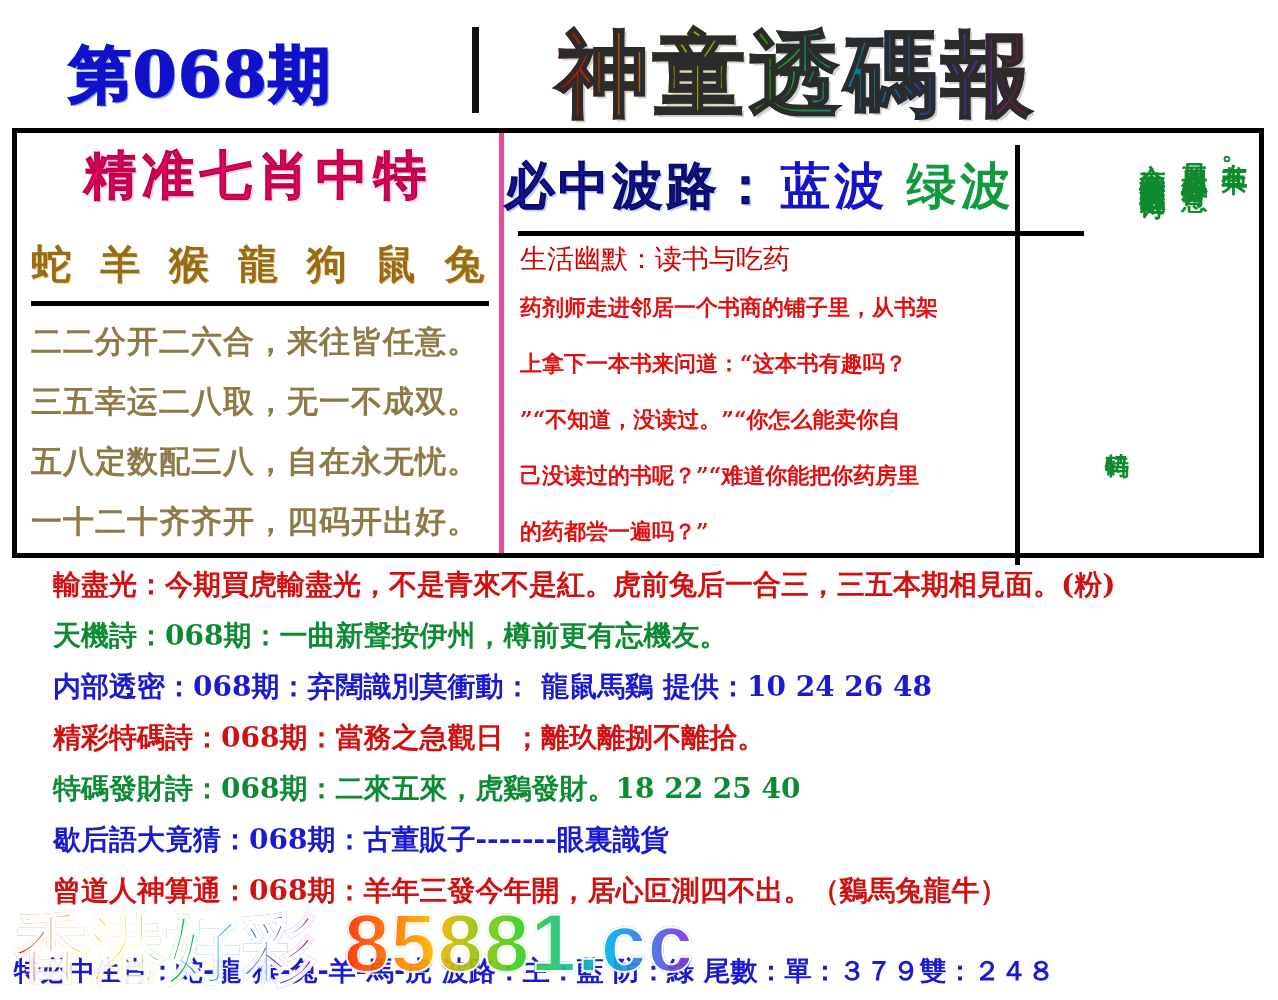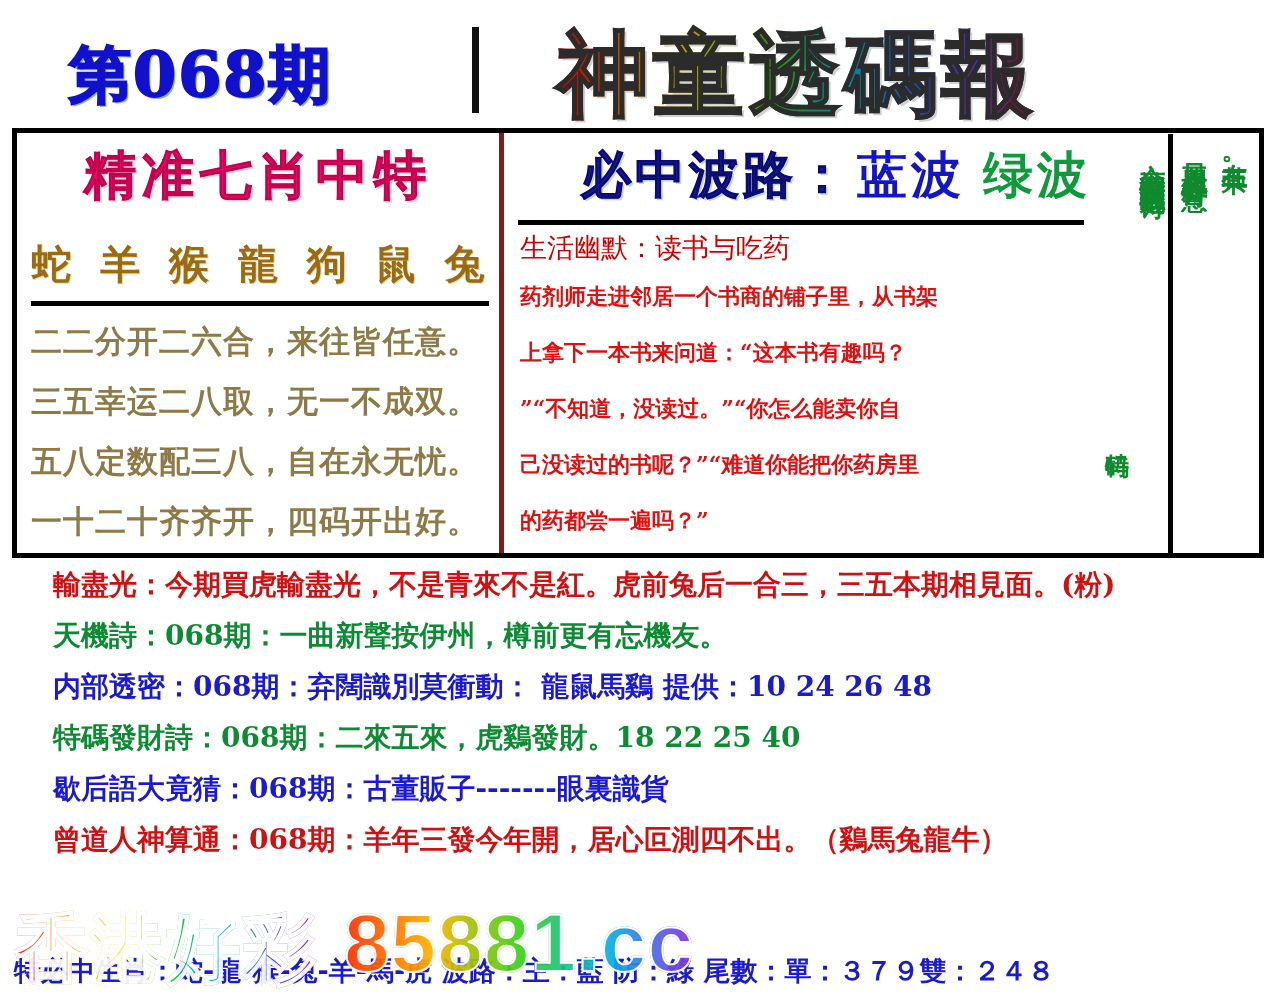--- a/index.html
+++ b/index.html
@@ -44,24 +44,24 @@
 
   
   .frame{
     position:absolute;left:12px;top:128px;width:1252px;height:430px;
     border:5px solid #000;
     box-sizing:border-box;
     background:#fff;
   }
   .col-left{
     position:absolute;left:0;top:0;width:487px;height:100%;
-    border-right:5px solid #7f1d1d;box-sizing:border-box;
+    border-right:5px solid #ec4899;box-sizing:border-box;
   }
   .col-mid{
-    position:absolute;left:487px;top:1px;width:669px;height:100%;
+    position:absolute;left:487px;top:12px;width:516px;height:100%;
     border-right:5px solid #000;box-sizing:border-box;
   }
   .col-right{
     position:absolute;left:1082px;top:0;width:160px;height:100%;
   }
 
   .lead{
     position:absolute;left:0;top:8px;width:100%;
     text-align:center;
     font-family:"DejaVu Serif","Liberation Serif",serif;
@@ -227,20 +227,21 @@
       <div class="rt-col rt-b">只要用心解开诗意，</div>
       <div class="rt-col rt-c">六合神童特别奉献透码诗</div>
       <div class="rt-col rt-d" style="top:300px">特码</div>
     </div>
   </div>
 
   <div class="lines">
     <div class="line red">輸盡光：今期買虎輸盡光，不是青來不是紅。虎前兔后一合三，三五本期相見面。(粉)</div>
     <div class="line green">天機詩：068期：一曲新聲按伊州，樽前更有忘機友。</div>
     <div class="line">内部透密：068期：弃闊識別莫衝動：  龍鼠馬鷄 提供：10  24  26  48</div>
+    <div class="line red">精彩特碼詩：068期：當務之急觀日  ；離玖離捌不離拾。</div>
     <div class="line green">特碼發財詩：068期：二來五來，虎鷄發財。18  22  25  40</div>
     <div class="line">歇后語大竟猜：068期：古董販子-------眼裏識貨</div>
     <div class="line red">曾道人神算通：068期：羊年三發今年開，居心叵測四不出。（鷄馬兔龍牛）</div>
   </div>
 
   <div class="bottom-row">特必中生肖：蛇-龍-猴-兔-羊-馬-虎  波路：主：藍  防：綠    尾數：單：３７９雙：２４８</div>
 
   <div class="watermark">
     <div class="wm-text">香港好彩</div>
     <div class="wm-num">85881.cc</div>

